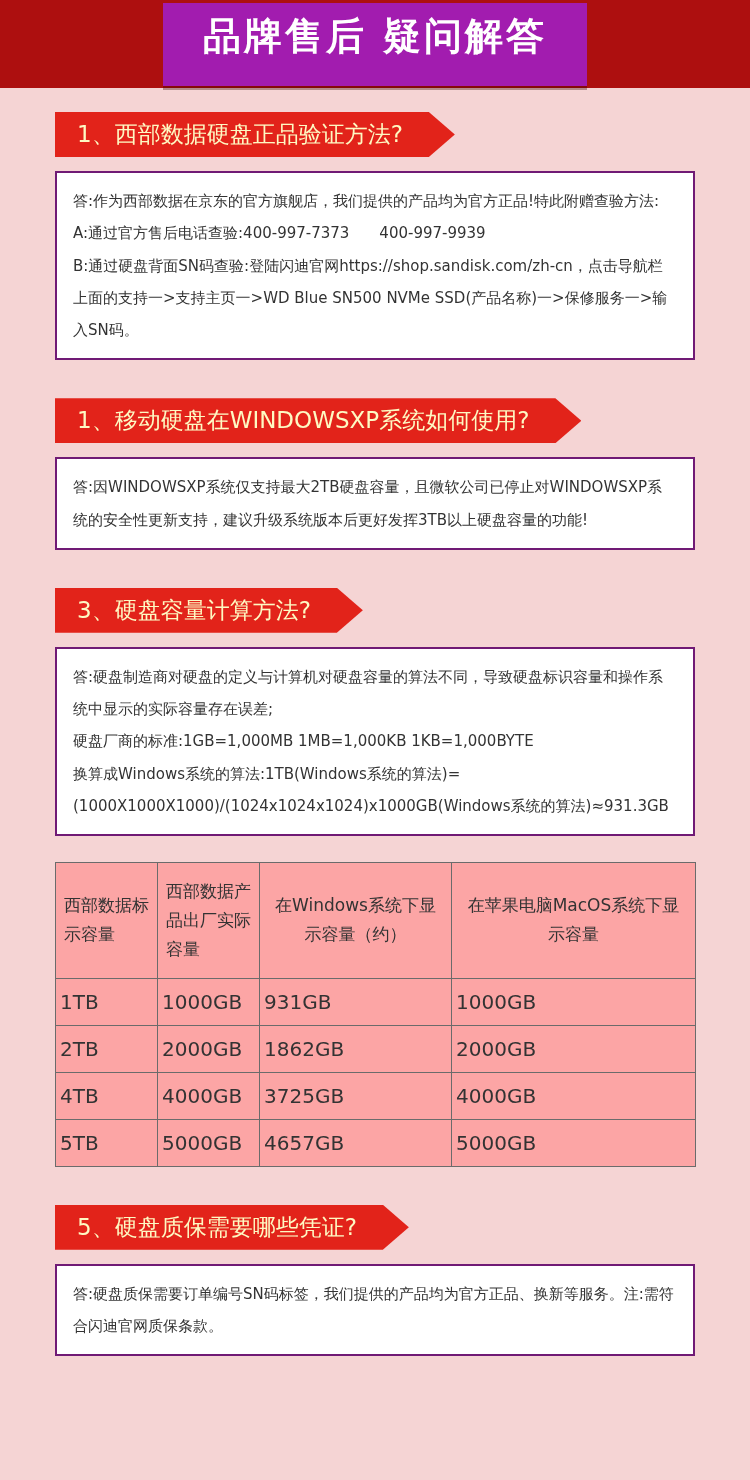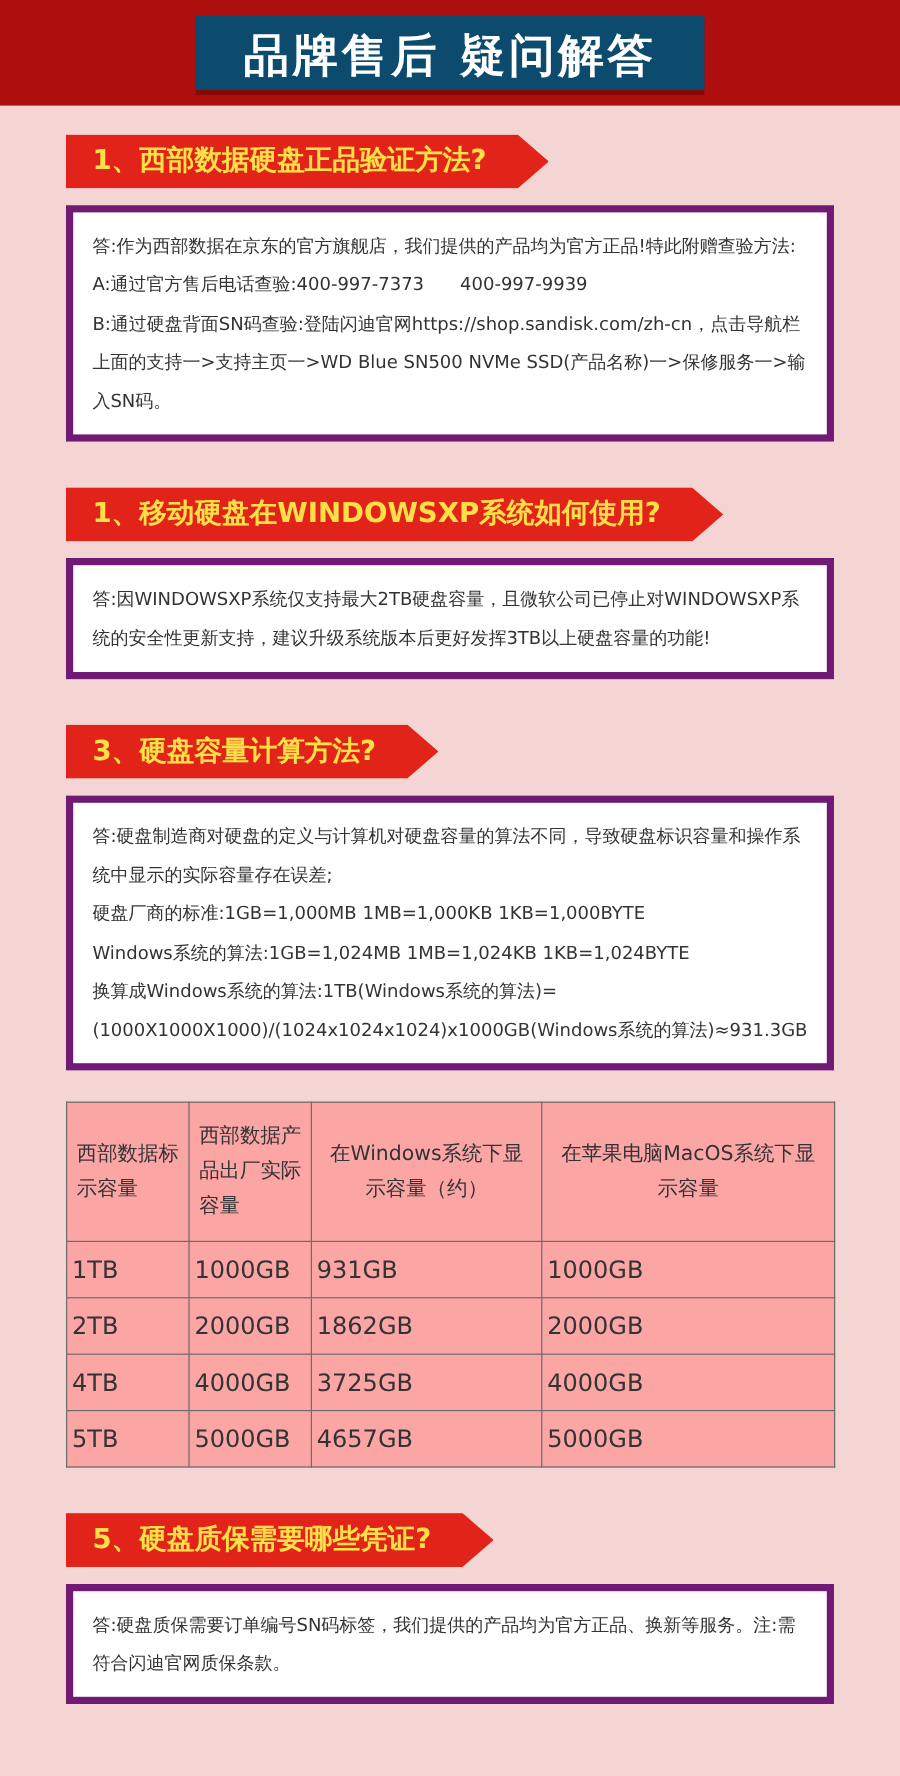--- a/index.html
+++ b/index.html
@@ -13,53 +13,53 @@
 
   
   .top-strip {
     height:88px;
     background:#ad0f0f;
     display:flex;
     align-items:center;
     justify-content:center;
   }
   .title-ribbon {
-    background:#0c4a6e;
+    background:#a21caf;
     color:#fff;
     font-size:38px;
     font-weight:bold;
     letter-spacing:3px;
-    padding:8px 40px 3px;
+    padding:8px 40px 24px;
     box-shadow:0 4px 0 rgba(60,0,0,.35);
     white-space:nowrap;
   }
 
   
   main { padding-bottom:28px; }
   .qa { margin-top:38px; }
   .qa:first-of-type { margin-top:24px; }
 
   .sec-head {
     display:inline-block;
     margin-left:55px;
     background:#e2231a;
-    color:#fde047;
+    color:#fef9c3;
     font-size:23px;
-    font-weight:bold;
+    font-weight:normal;
     line-height:1;
     padding:11px 52px 11px 22px;
     clip-path:polygon(0 0, calc(100% - 26px) 0, 100% 50%, calc(100% - 26px) 100%, 0 100%);
     white-space:nowrap;
     text-align:center;
   }
 
   .answer {
     margin:14px 55px 0;
     background:#ffffff;
-    border:6px solid #701a75;
+    border:2px solid #701a75;
     padding:12px 16px;
     font-size:15px;
     line-height:2.15;
   }
   .answer p { margin:0; }
 
   
   .cap-table {
     width:640px;
     margin:26px 55px 0;
@@ -108,21 +108,20 @@
     <div class="answer">
       <p>答:因WINDOWSXP系统仅支持最大2TB硬盘容量，且微软公司已停止对WINDOWSXP系统的安全性更新支持，建议升级系统版本后更好发挥3TB以上硬盘容量的功能!</p>
     </div>
   </section>
 
   <section class="qa">
     <div class="sec-head">3、硬盘容量计算方法?</div>
     <div class="answer">
       <p>答:硬盘制造商对硬盘的定义与计算机对硬盘容量的算法不同，导致硬盘标识容量和操作系统中显示的实际容量存在误差;</p>
       <p>硬盘厂商的标准:1GB=1,000MB 1MB=1,000KB 1KB=1,000BYTE</p>
-      <p>Windows系统的算法:1GB=1,024MB 1MB=1,024KB 1KB=1,024BYTE</p>
       <p>换算成Windows系统的算法:1TB(Windows系统的算法)=(1000X1000X1000)/(1024x1024x1024)x1000GB(Windows系统的算法)≈931.3GB</p>
     </div>
 
     <table class="cap-table">
       <colgroup>
         <col style="width:102px">
           <col style="width:102px">
           <col style="width:192px">
           <col style="width:244px">
       </colgroup>

